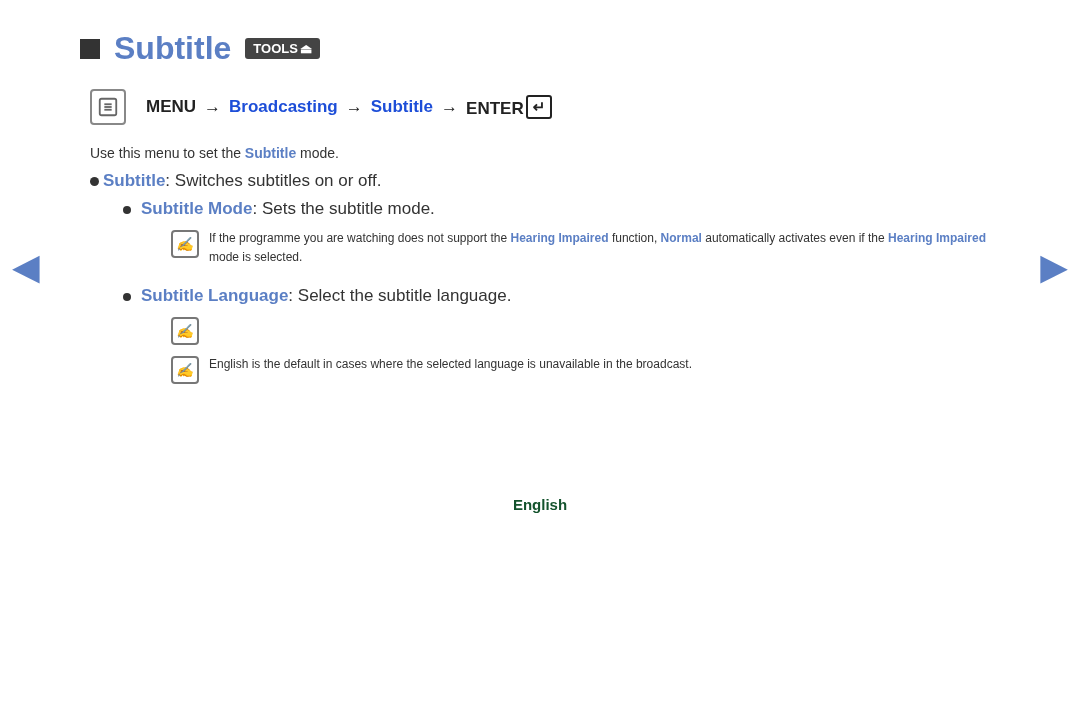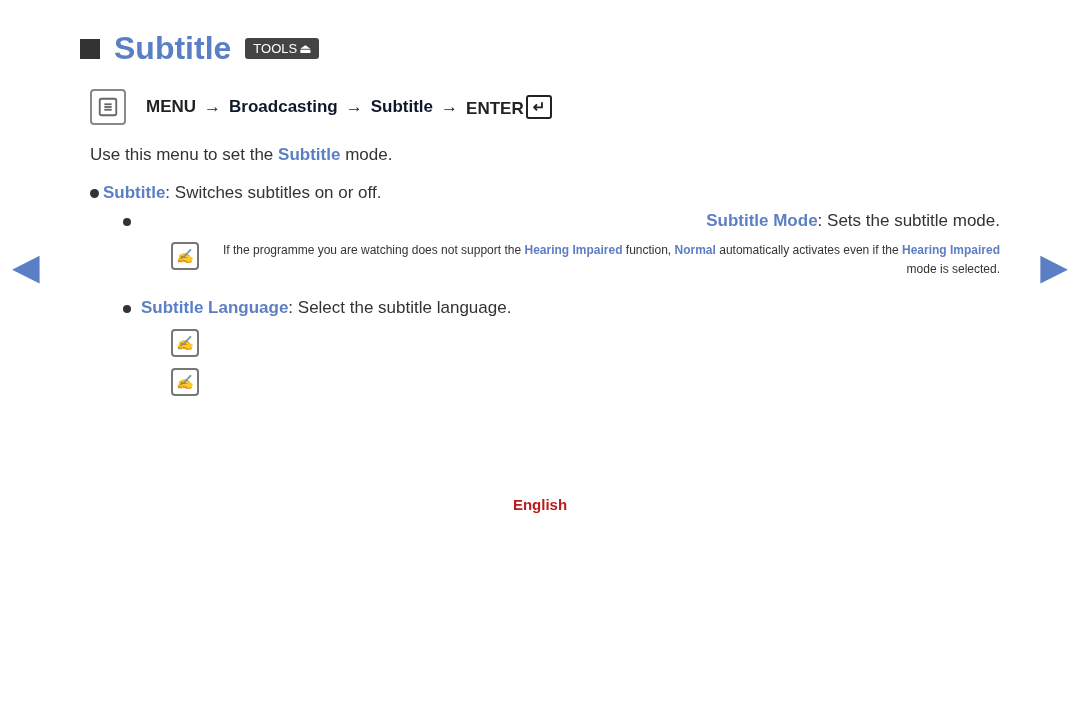--- a/index.html
+++ b/index.html
@@ -45,21 +45,21 @@
     .header-title {
       font-size: 32px;
       font-weight: 700;
       color: #5b7fc4;
     }
 
     .tools-badge {
       background: #444;
       color: #fff;
       font-size: 13px;
-      font-weight: 400;
+      font-weight: 700;
       padding: 3px 8px;
       border-radius: 3px;
       display: inline-flex;
       align-items: center;
       gap: 2px;
     }
 
     
     .nav-path {
       display: flex;
@@ -94,21 +94,21 @@
       color: #222;
       margin-left: 12px;
     }
 
     .nav-arrow {
       color: #222;
       font-weight: 700;
     }
 
     .nav-highlight {
-      color: #0f172a;
+      color: #1d4ed8;
       font-weight: 700;
     }
 
     .nav-enter {
       font-weight: 700;
       color: #222;
       display: inline-flex;
       align-items: flex-end;
     }
 
@@ -121,23 +121,23 @@
       margin-left: 2px;
       font-weight: 700;
     }
 
     
     .main-content {
       padding-left: 10px;
     }
 
     .intro-text {
-      font-size: 17px;
-      color: #333;
-      margin-bottom: 18px;
+      font-size: 14px;
+      color: #333;
+      margin-bottom: 10px;
     }
 
     .intro-text .blue {
       color: #5b7fc4;
       font-weight: 600;
     }
 
     
     .bullet-list {
       list-style: none;
@@ -160,21 +160,20 @@
       border-radius: 50%;
       flex-shrink: 0;
       margin-top: 6px;
     }
 
     .sub-bullet-list {
       list-style: none;
       padding: 0;
       margin-top: 8px;
       margin-left: 20px;
-      text-align: right;
     }
 
     .sub-bullet-list > li {
       display: flex;
       align-items: flex-start;
       gap: 10px;
       margin-bottom: 10px;
       font-size: 17px;
       color: #333;
     }
@@ -249,21 +248,21 @@
     }
 
     
     .page-footer {
       position: absolute;
       bottom: 20px;
       left: 50%;
       transform: translateX(-50%);
       font-size: 15px;
       font-weight: 700;
-      color: #b91c1c;
+      color: #14532d;
     }
   </style>
 </head>
 <body>
 
 <div class="page-container">
 
   <div class="page-header">
     <span class="header-square-icon"></span>
     <span class="header-title">Subtitle</span>
@@ -332,20 +331,23 @@
                 <span class="blue">Subtitle Language</span><span>: Select the subtitle language.</span>
 
                 
                 <div class="note-container">
                   <span class="note-icon">✍</span>
                 </div>
 
                 
                 <div class="note-container">
                   <span class="note-icon">✍</span>
+                  <p class="note-text">
+                    English is the default in cases where the selected language is unavailable in the broadcast.
+                  </p>
                 </div>
               </div>
             </li>
 
           </ul>
         </div>
       </li>
     </ul>
 
   </div>

